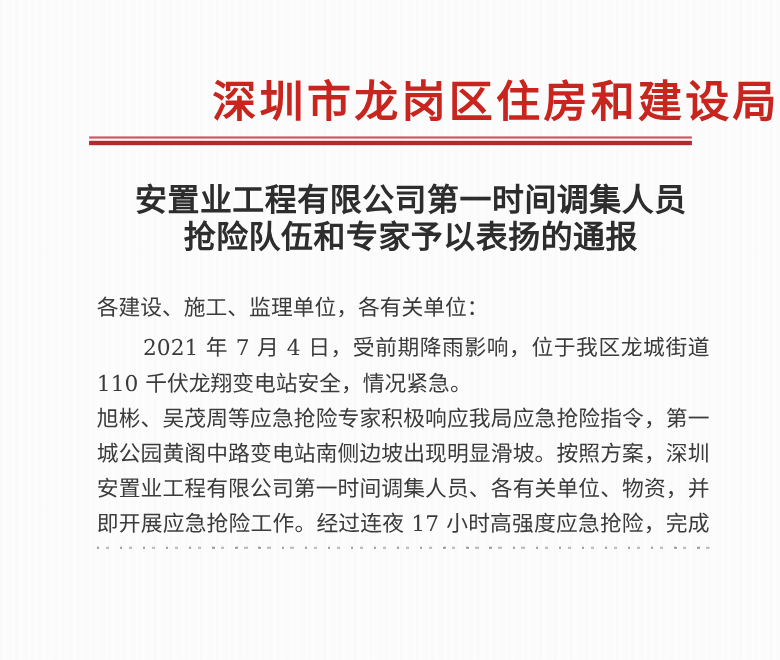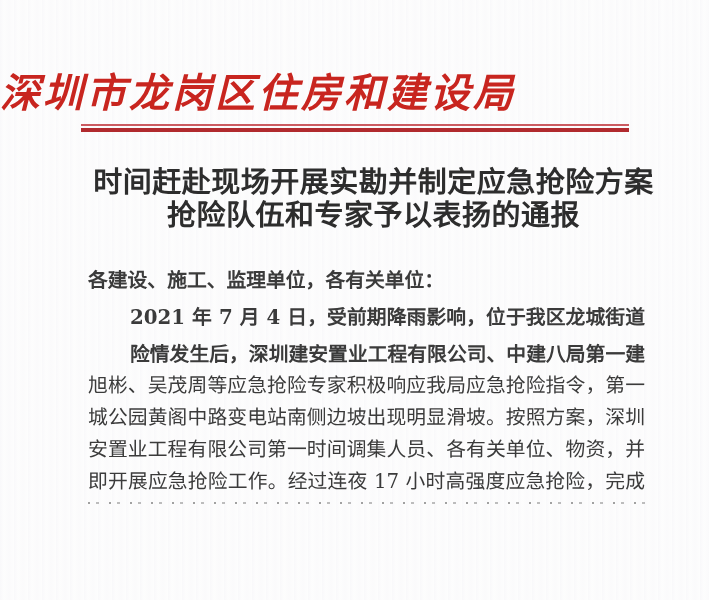--- a/index.html
+++ b/index.html
@@ -15,26 +15,25 @@
     background-color:#fdfdfd;
     background-image:repeating-linear-gradient(90deg,
       rgba(234,232,240,0.22) 0px, rgba(255,255,255,0) 4px, rgba(240,238,244,0.18) 9px, rgba(255,255,255,0) 14px);
     font-family:"DejaVu Serif","Liberation Serif",serif;
   }
   .document{
     width:709px;height:600px;
     padding-top:68px;box-sizing:border-box;
   }
   .letterhead{
-    text-align:left;
+    text-align:right;
     font-size:40px;line-height:50px;font-weight:bold;
     letter-spacing:3px;
     color:var(--red-text);
     white-space:nowrap;
-    font-style:italic;
   }
   .rules{width:548px;margin:6px auto 0;}
   .rule-thin{height:2px;background:var(--rule-red-light);}
   .rule-thick{height:4px;background:var(--rule-red);margin-top:2px;}
   .doc-title{
     margin-top:34px;
     padding-left:38px;
     text-align:center;
     font-size:29px;line-height:33px;font-weight:bold;
     color:var(--title-ink);
@@ -45,21 +44,21 @@
     margin:32px 0 0 88px;
     font-size:19.8px;
     color:var(--body-ink);
   }
   .line{
     line-height:32px;height:32px;overflow:hidden;
     text-align:left;
   }
   .line.justify{text-align:justify;text-align-last:justify;}
   .line.indent{text-indent:42px;}
-  .line.para-start{margin-top:5px;font-weight:bold;}
+  .line.para-start{margin-top:5px;}
   .line:first-child{margin-top:0;}
   .cutoff-strip{
     width:557px;margin:3px 0 0 88px;height:5px;overflow:hidden;
     background-image:repeating-linear-gradient(90deg,
       rgba(70,70,70,0.50) 0px, rgba(70,70,70,0.50) 2px,
       rgba(255,255,255,0)  2px, rgba(255,255,255,0)  8px,
       rgba(70,70,70,0.35)  8px, rgba(70,70,70,0.35) 11px,
       rgba(255,255,255,0) 11px, rgba(255,255,255,0) 21px);
     background-size:100% 2px;background-repeat:repeat-x;background-position:0 1px;
   }
@@ -70,28 +69,28 @@
 <div class="document">
 
   <div class="letterhead">深圳市龙岗区住房和建设局</div>
 
   <div class="rules">
     <div class="rule-thin"></div>
     <div class="rule-thick"></div>
   </div>
 
   <div class="doc-title">
-    <div>时间赶赴现场开展实勘并制定应急抢险方案</div>
+    <div>安置业工程有限公司第一时间调集人员</div>
     <div>抢险队伍和专家予以表扬的通报</div>
   </div>
 
   <div class="body-text">
       <div class="line para-start">各建设、施工、监理单位，各有关单位：</div>
       <div class="line justify indent para-start">2021 年 7 月 4 日，受前期降雨影响，位于我区龙城街道龙</div>
-      <div class="line justify indent para-start">险情发生后，深圳建安置业工程有限公司、中建八局第一建</div>
+      <div class="line">110 千伏龙翔变电站安全，情况紧急。</div>
       <div class="line justify">旭彬、吴茂周等应急抢险专家积极响应我局应急抢险指令，第一</div>
       <div class="line justify">城公园黄阁中路变电站南侧边坡出现明显滑坡。按照方案，深圳建</div>
       <div class="line justify">安置业工程有限公司第一时间调集人员、各有关单位、物资，并立</div>
       <div class="line justify">即开展应急抢险工作。经过连夜 17 小时高强度应急抢险，完成</div>
     </div>
 
   <div class="cutoff-strip"></div>
 
 </div>
 

